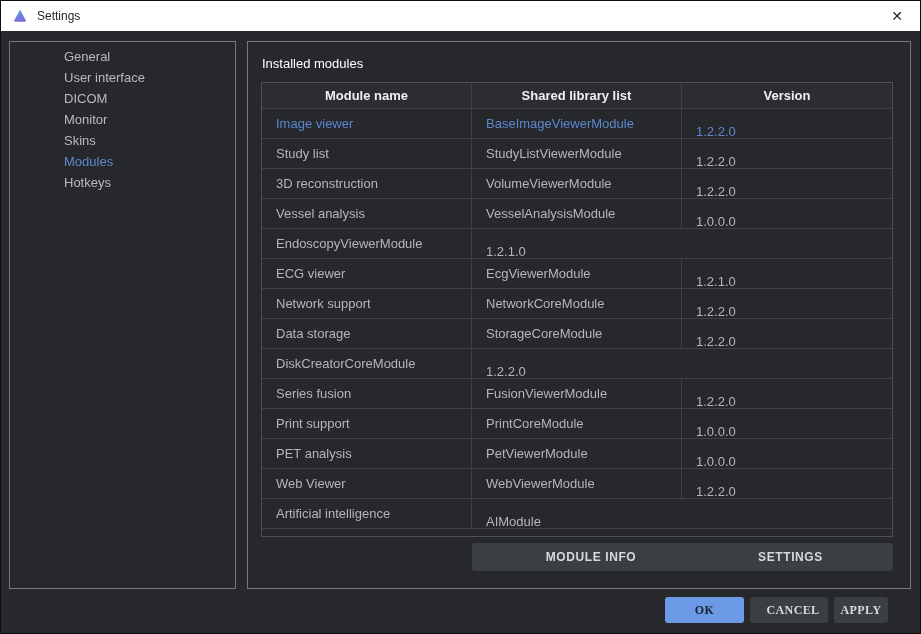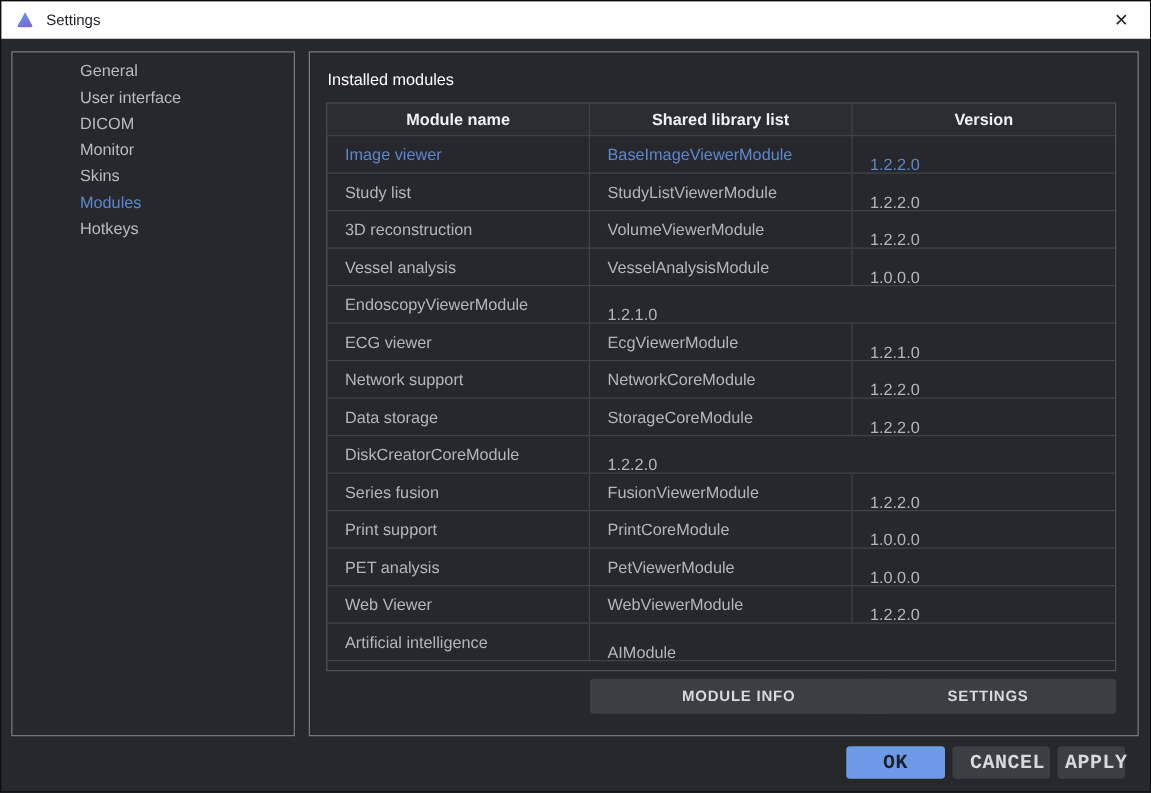--- a/index.html
+++ b/index.html
@@ -81,24 +81,23 @@
     color:#d7d9db;font-family:"Liberation Sans",sans-serif;
     font-size:12px;font-weight:bold;letter-spacing:0.6px;
     cursor:default;
   }
   .btn-module-info{left:224px;width:238px;}
   .btn-settings{left:440px;width:205px;}
   
   .footer-btn{
     position:absolute;top:596px;height:26px;
     border:none;border-radius:3px;
-    font-family:Liberation Mono, monospace;
-    font-size:16px;font-weight:bold;letter-spacing:0.4px;
+    font-family:Liberation Serif, serif;
+    font-size:12px;font-weight:bold;letter-spacing:0.4px;
     cursor:default;
-    margin-left:12px;
   }
   .btn-ok{left:664px;width:79px;background:var(--ok-bg);color:#1a222e;}
   .btn-cancel{left:749px;width:78px;background:#3b3e43;color:#d7d9db;padding-left:14px;}
   .btn-apply{left:833px;width:54px;background:#3b3e43;color:#d7d9db;}
 </style>
 </head>
 <body>
 
 <div class="window">
 

